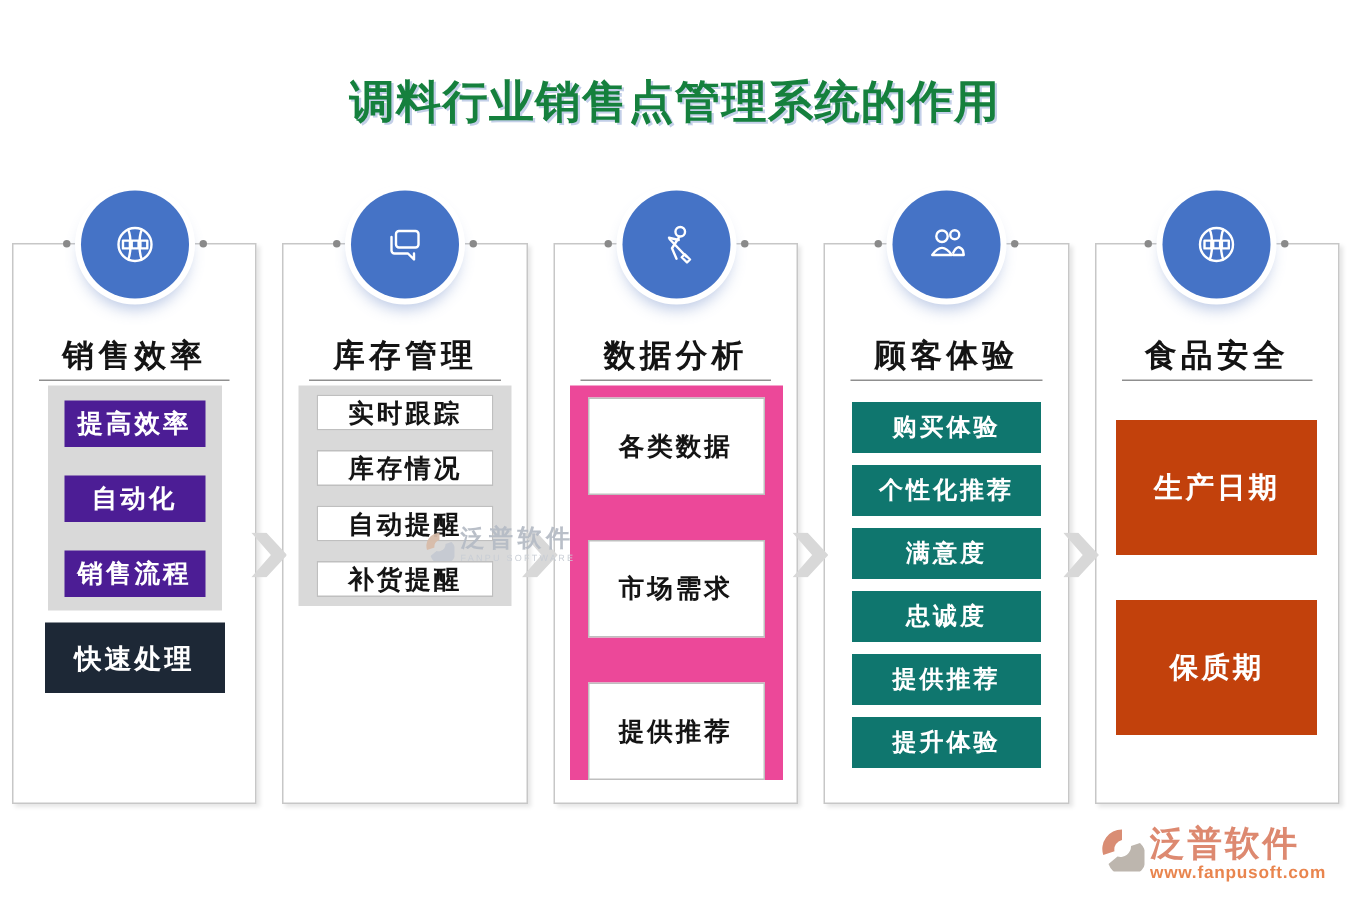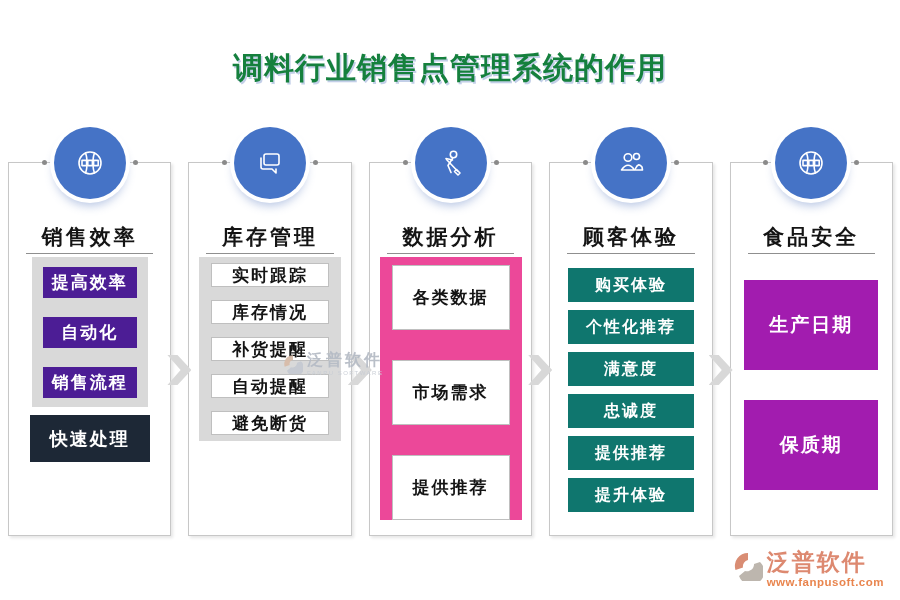--- a/index.html
+++ b/index.html
@@ -53,21 +53,21 @@
   
   .col-2 .panel{background:#ec4899;width:142px;margin:0 auto;padding:8px 0 0;}
   .col-2 .panel .box{background:#fff;border:1px solid #bfbfbf;color:#141414;width:118px;margin:0 auto;height:65px;font-size:17px;}
   .col-2 .panel .box + .box{margin-top:30px;}
   
   .col-3 .extra{padding-top:11px;}
   .col-3 .extra .box{background:#0f766e;color:#fff;width:126px;margin:0 auto;height:34px;font-size:16px;}
   .col-3 .extra .box + .box{margin-top:8px;}
   
   .col-4 .extra{padding-top:23px;}
-  .col-4 .extra .box{background:#a21caf;color:#fff;width:134px;margin:0 auto;height:90px;font-size:19px;}
+  .col-4 .extra .box{background:#c2410c;color:#fff;width:134px;margin:0 auto;height:90px;font-size:19px;}
   .col-4 .extra .box + .box{margin-top:30px;}
   .chevron{
     position:absolute;left:-21px;top:228px;width:24px;height:30px;background:#d8d8d8;z-index:5;
     clip-path:polygon(0% 0%,42% 0%,100% 50%,42% 100%,0% 100%,55% 50%);
   }
   .watermark{position:absolute;left:283px;top:352px;display:flex;align-items:center;gap:4px;z-index:6;opacity:.95;}
   .watermark .wm-text{display:flex;flex-direction:column;line-height:1;}
   .watermark .wm-brand{font-size:16px;color:#b6bcc6;letter-spacing:3px;font-family:"Liberation Serif",serif;font-weight:bold;}
   .watermark .wm-sub{font-size:6px;color:#c8cdd5;letter-spacing:1.5px;margin-top:2px;}
   .footer-logo{position:absolute;right:16px;bottom:12px;display:flex;align-items:flex-start;gap:4px;z-index:6;}
@@ -119,23 +119,22 @@
         <rect x="12" y="9" width="15" height="11" rx="2"></rect>
         <path d="M9 13 v9 a2 2 0 0 0 2 2 h9 l4 4 v-4"></path>
       </svg>
     </div>
     <div class="col-title">库存管理</div>
     <div class="col-underline"></div>
     <div class="content">
       <div class="panel">
           <div class="box">实时跟踪</div>
           <div class="box">库存情况</div>
+          <div class="box">自动提醒</div>
           <div class="box">补货提醒</div>
-          <div class="box">自动提醒</div>
-          <div class="box">避免断货</div>
         </div>
     </div>
   </div>
 
   <div class="column col-2">
     <div class="chevron"></div>
     <div class="frame"></div>
     <div class="dot l"></div>
     <div class="dot r"></div>
     <div class="circle">

